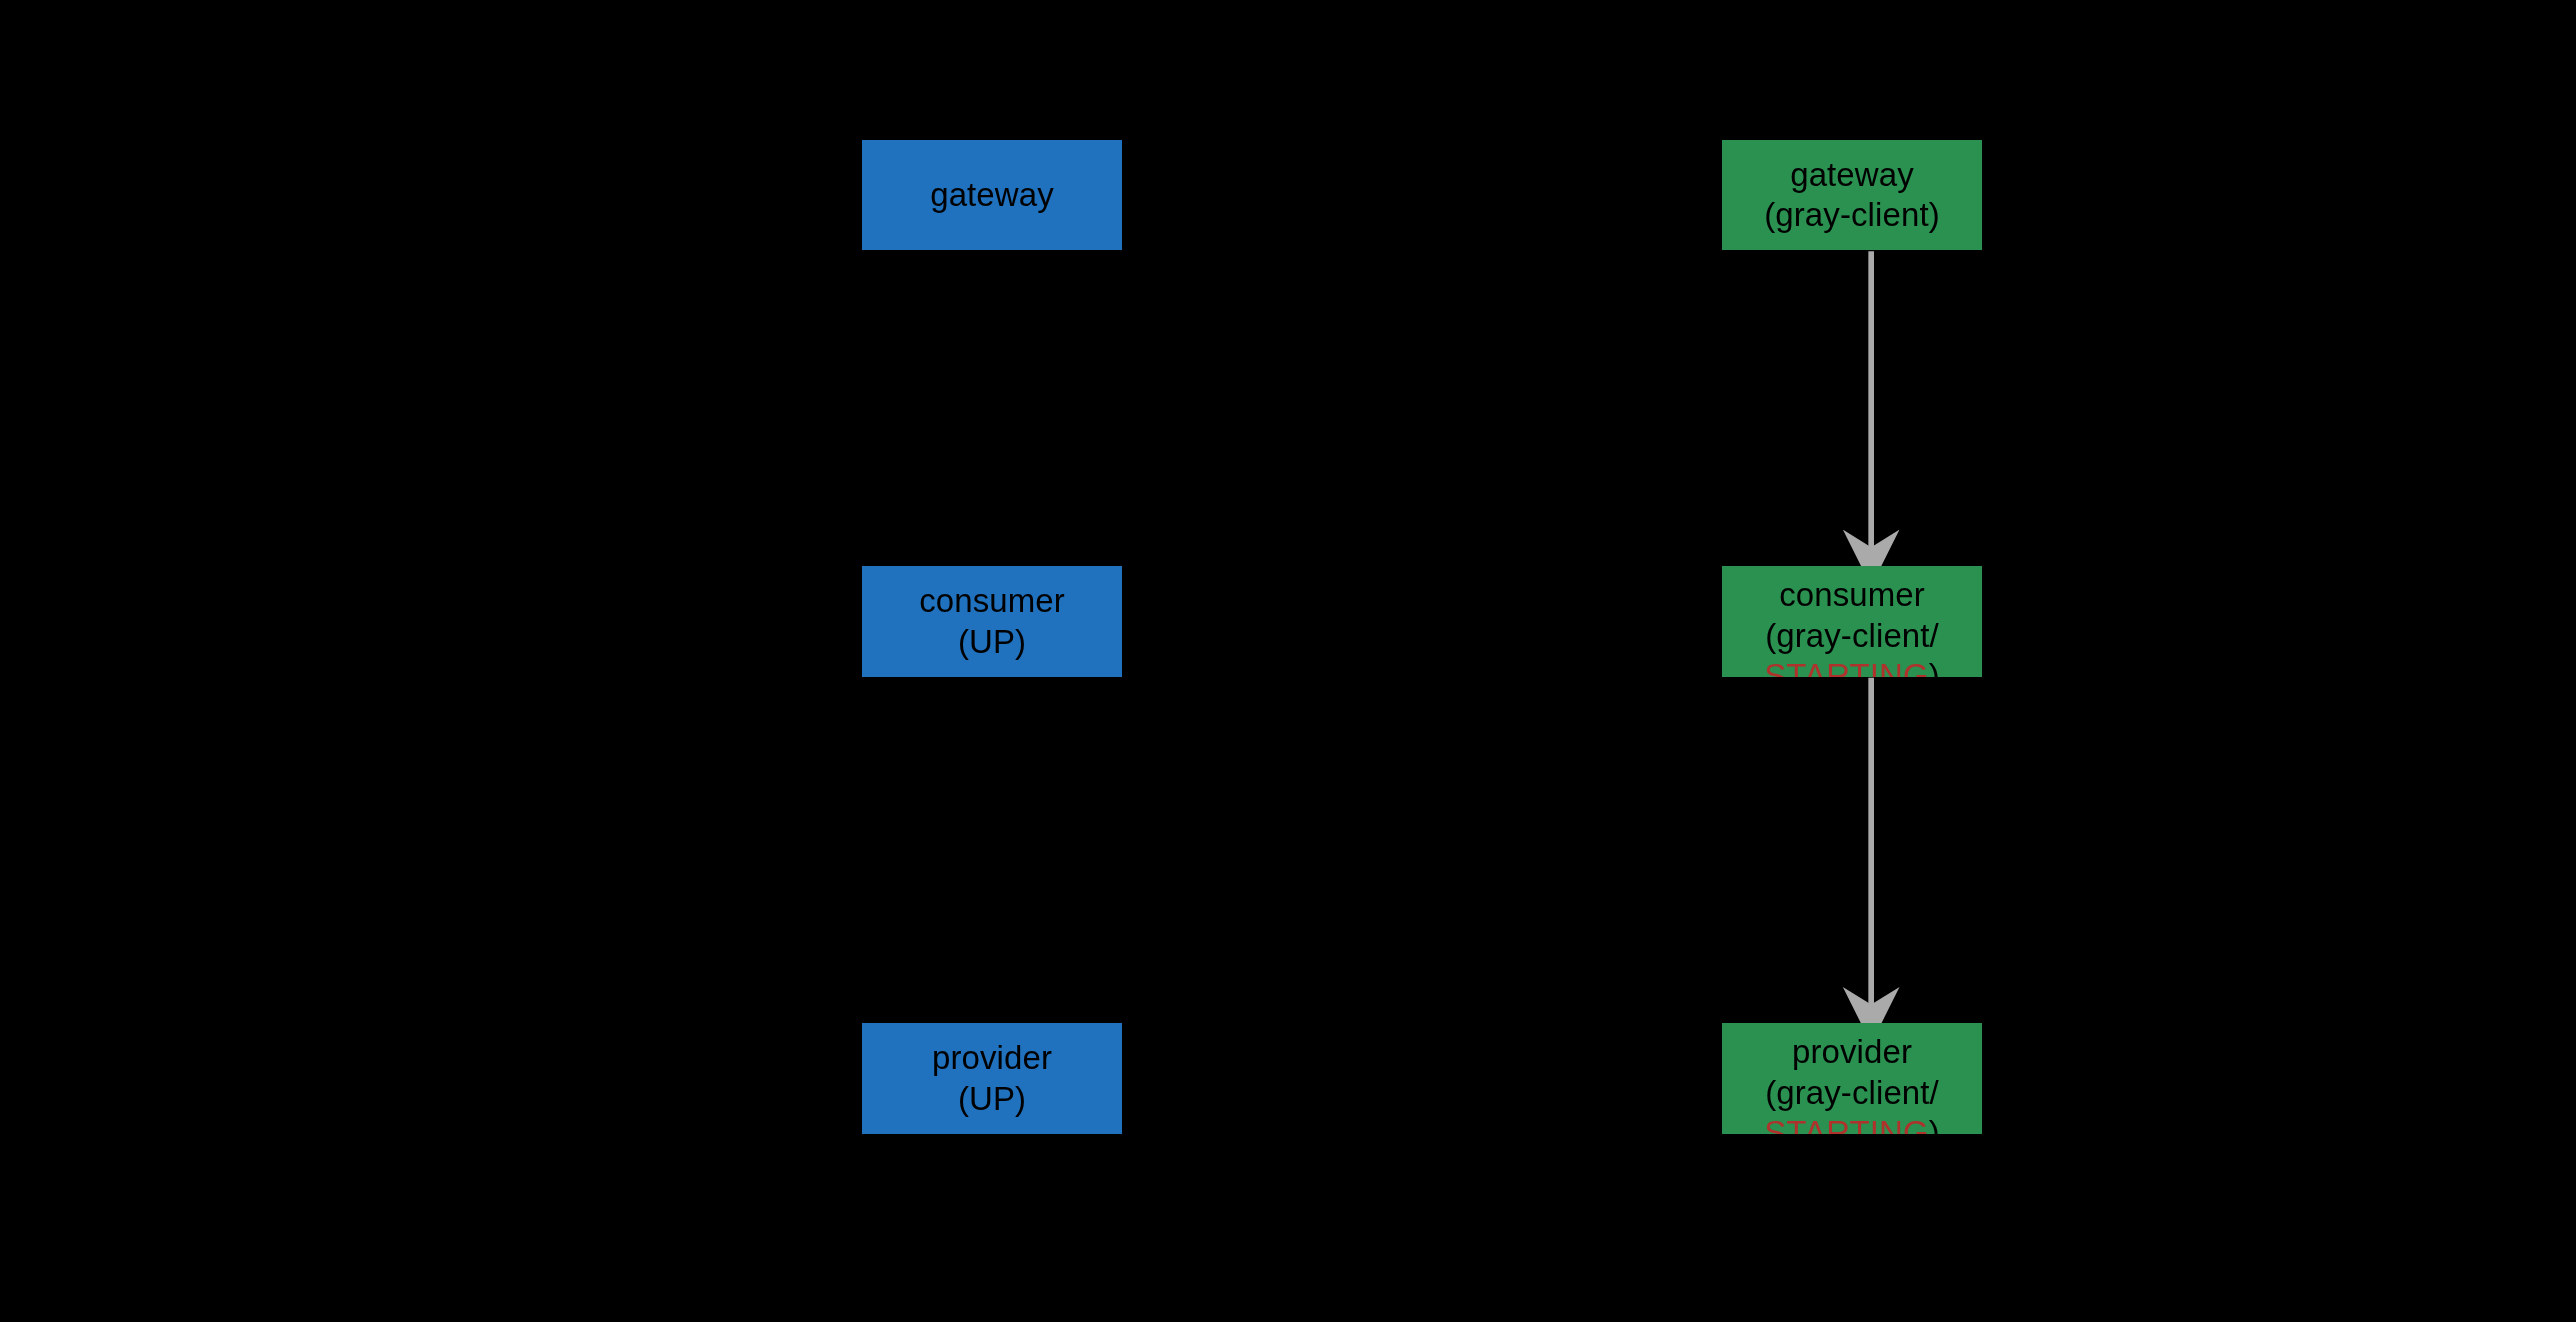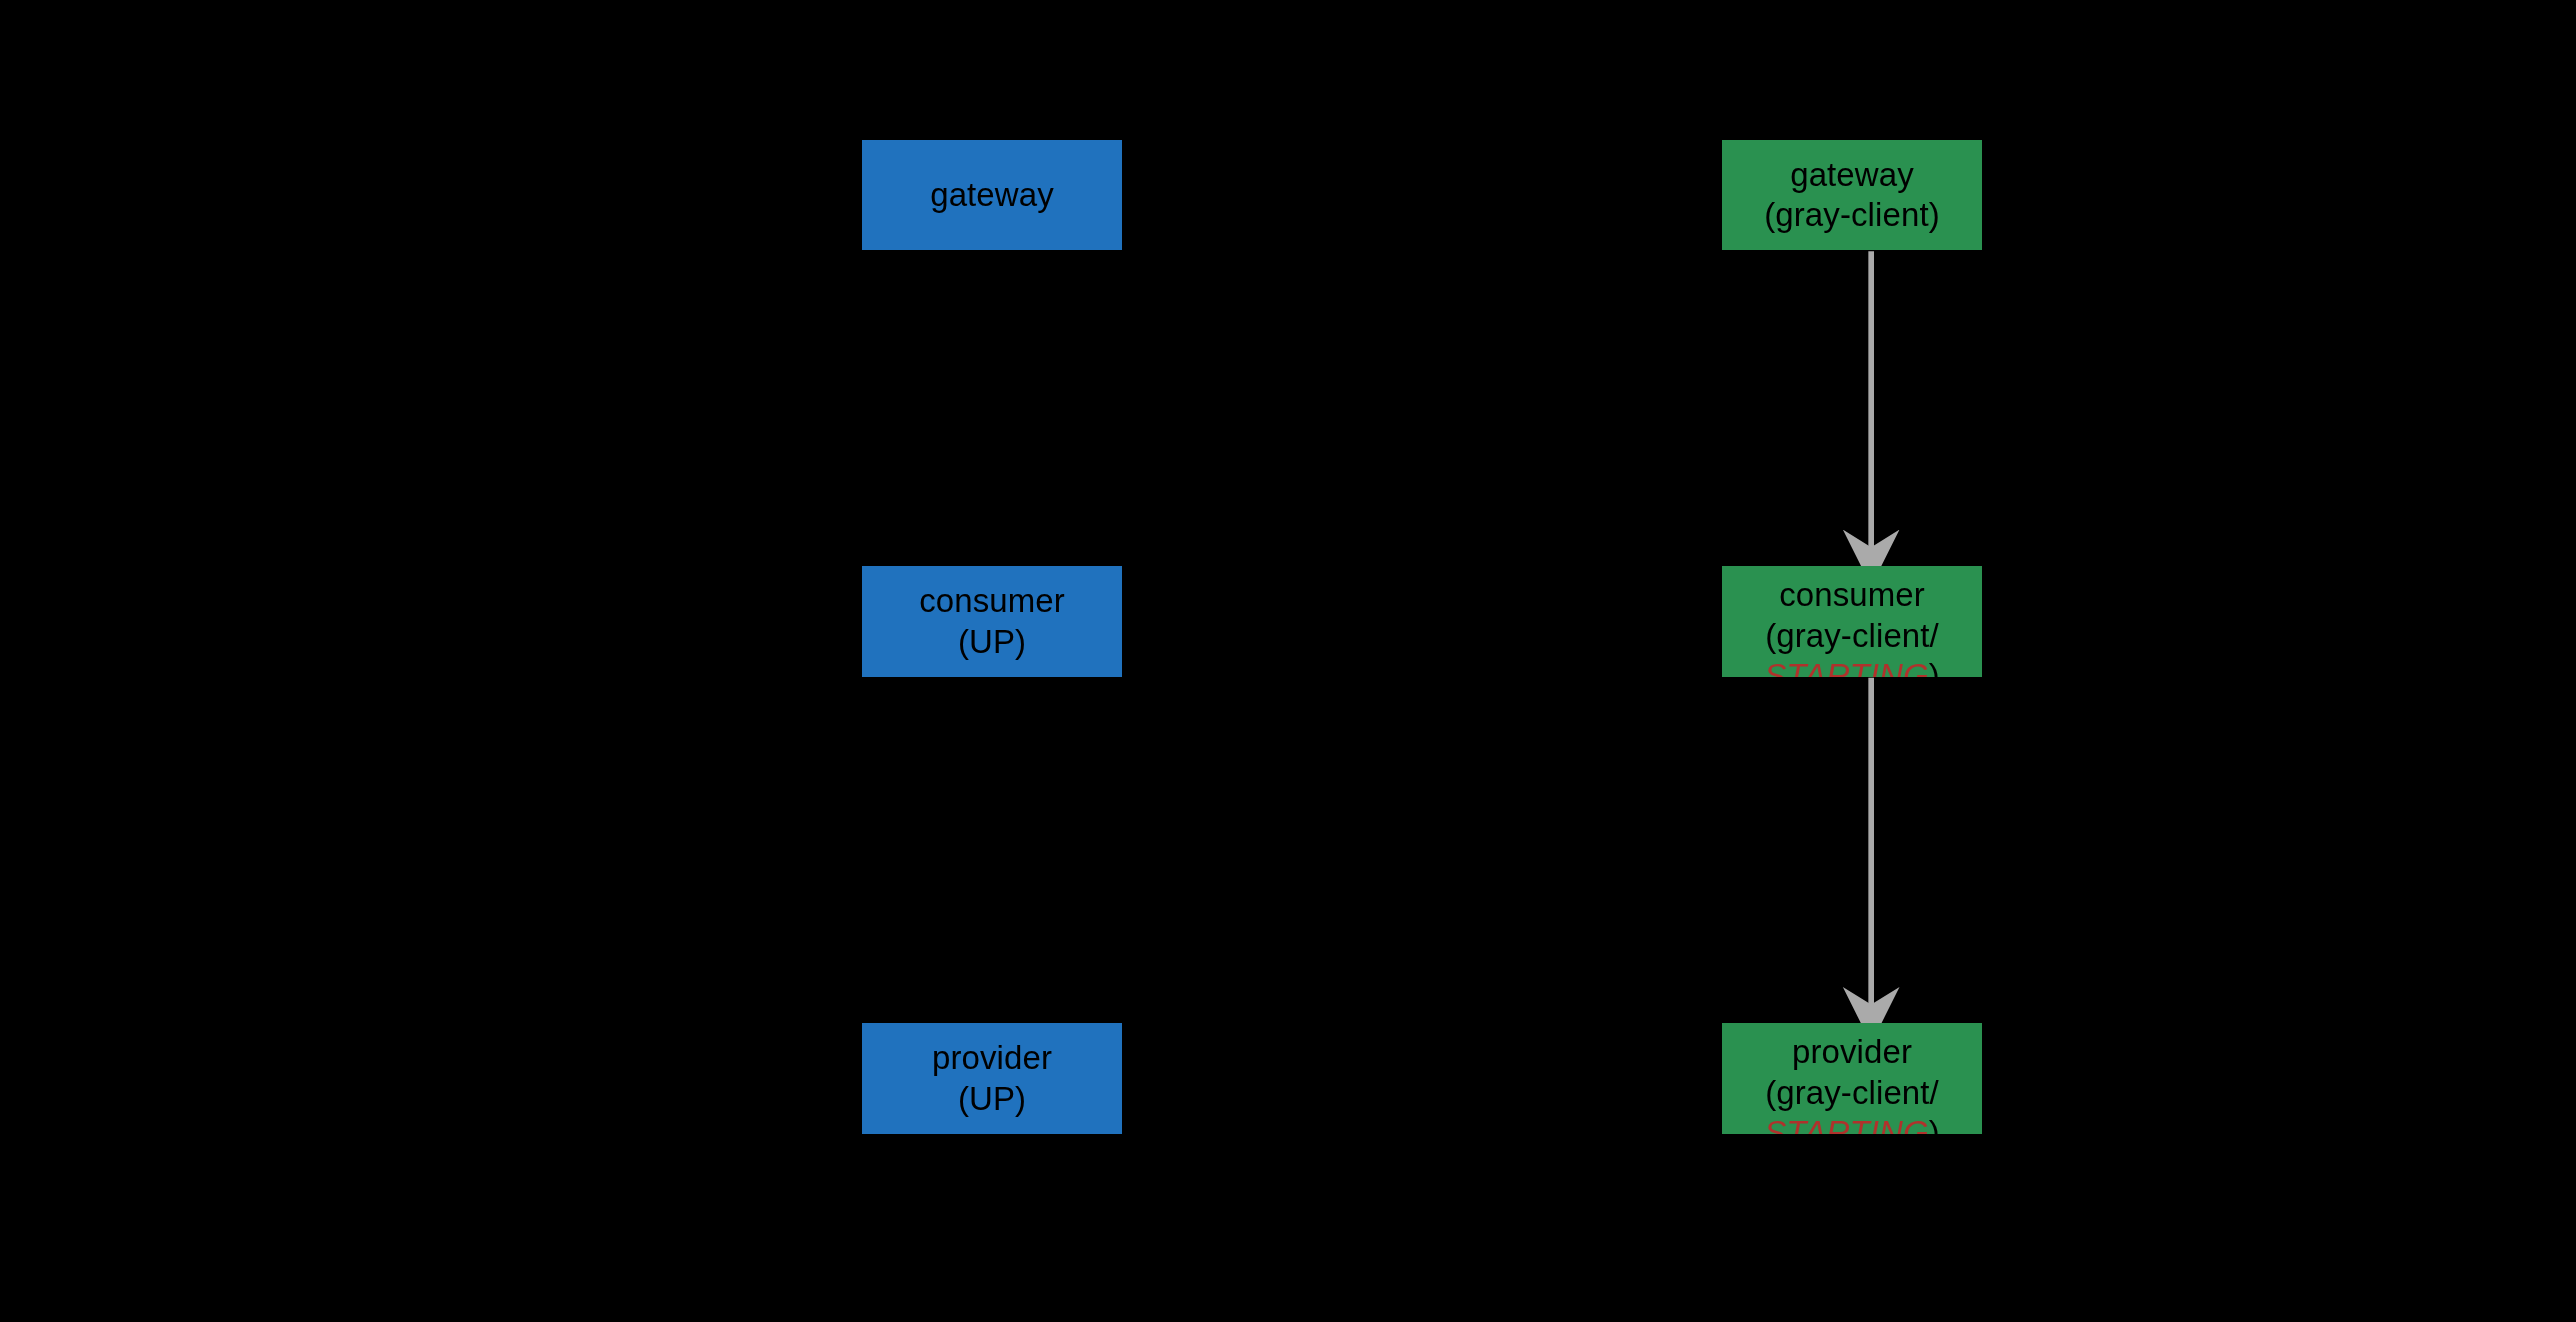--- a/index.html
+++ b/index.html
@@ -31,21 +31,21 @@
     text-align: center;
     white-space: nowrap;
   }
   .node .line {
     display: block;
     font-size: 33px;
     letter-spacing: 0.1px;
   }
   .node.blue { background: #2072BE; }
   .node.green { background: #2A9150; }
-  .status-starting { color: #B0322C; font-style: italic; }
+  .status-starting { color: #B0322C; }
   .edge-layer {
     position: absolute;
     left: 0;
     top: 0;
     width: 2696px;
     height: 1323px;
     pointer-events: none;
   }
 </style>
 </head>

